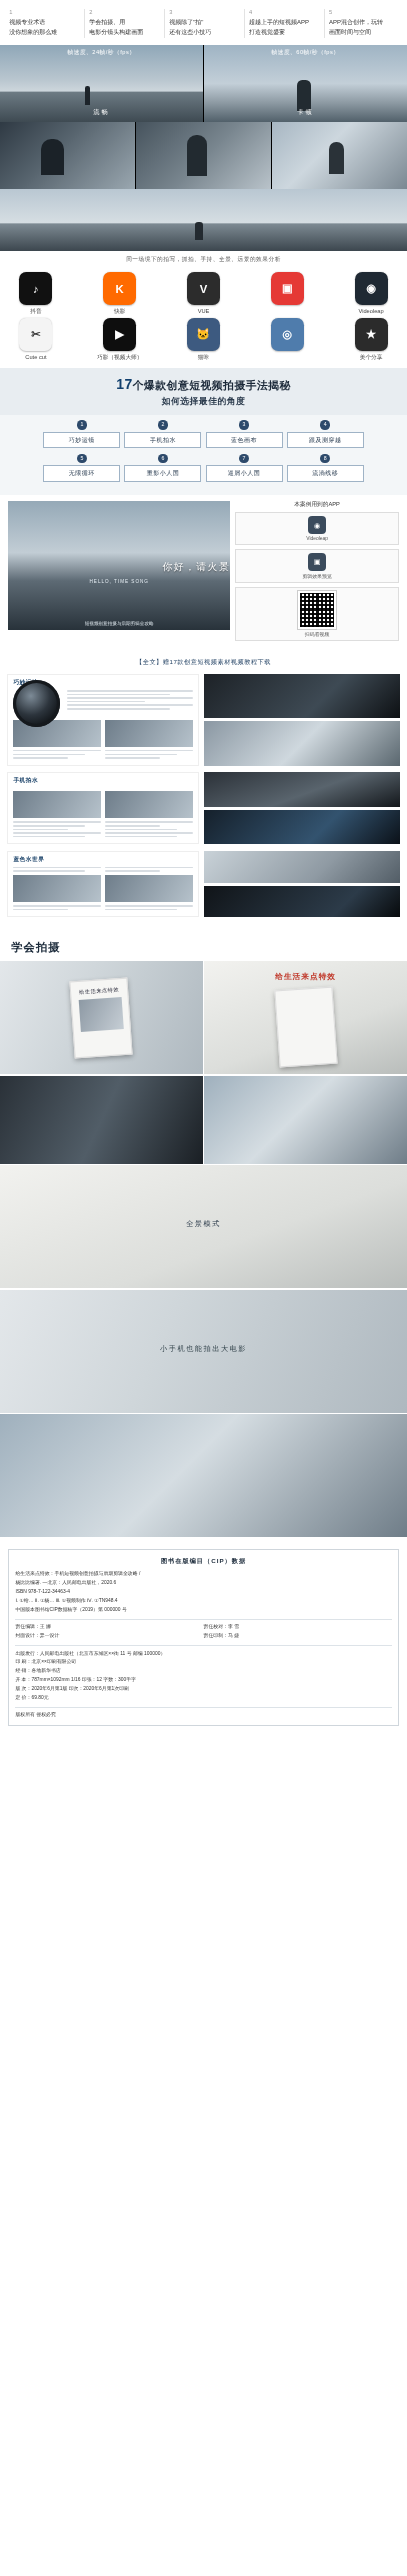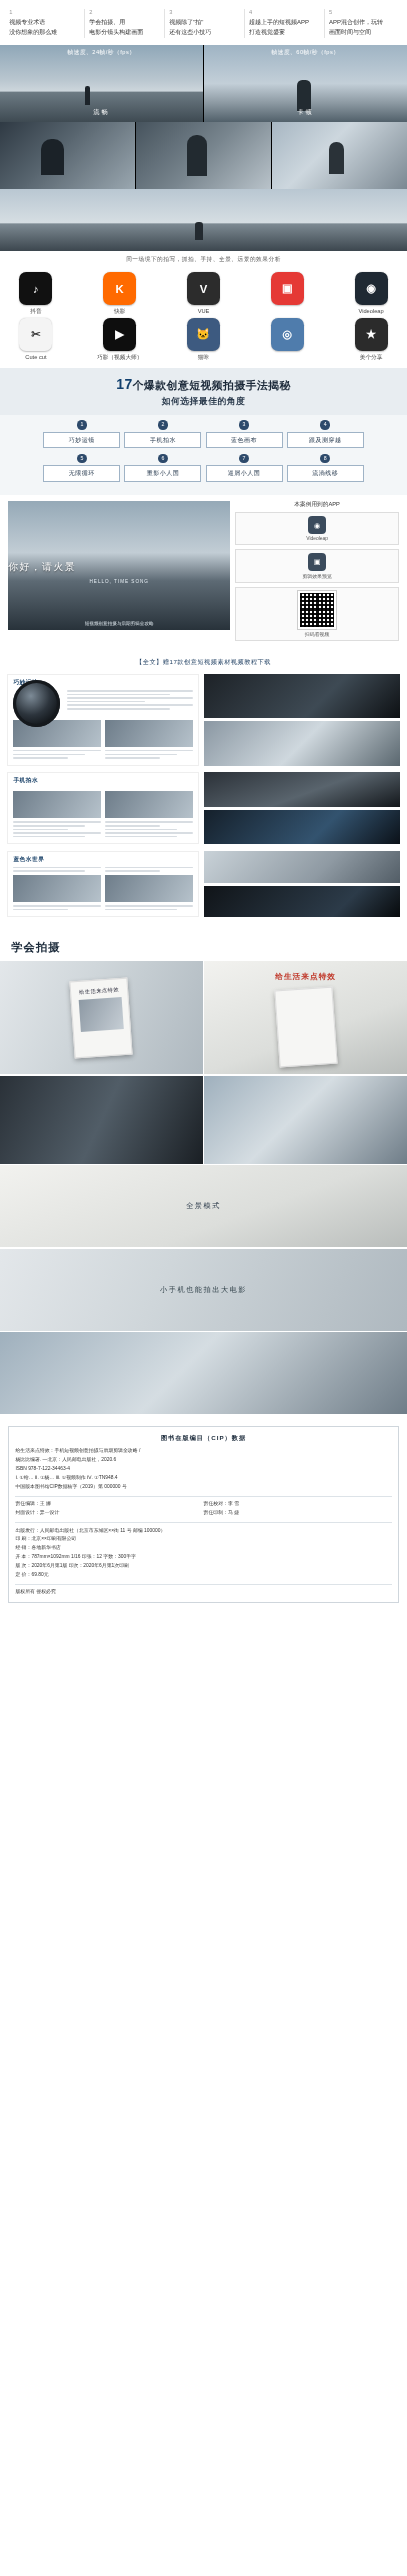--- a/index.html
+++ b/index.html
@@ -207,21 +207,21 @@
     width: 222px;
     height: 129px;
     position: relative;
     background: linear-gradient(to bottom, #95a9b7 0%, #c2cdd5 40%, #5d6a74 62%, #28323a 100%);
     overflow: hidden;
   }
   .cover-main .cov-title {
     position: absolute;
     top: 46%;
     left: 0; right: 0;
-    text-align: left;
+    text-align: right;
     color: #ffffff;
     font-size: 9.8px;
     letter-spacing: 1.5px;
     text-shadow: 0 0.5px 1.5px rgba(0,0,0,.5);
   }
   .cover-main .cov-sub {
     position: absolute;
     top: 60%;
     left: 0; right: 0;
     text-align: center;
@@ -345,21 +345,21 @@
     padding: 8.2px 0 6.2px 11.3px;
     letter-spacing: 1px;
   }
 
   
   .real { padding: 0 0 5.2px; }
   .real-row { display: flex; gap: 1.5px; margin-bottom: 1.5px; }
   .rp { flex: 1; position: relative; overflow: hidden; text-decoration: underline; }
   .rp-tall { height: 113px; }
   .rp-mid { height: 88px; }
-  .rp-wide { height: 82px; }
+  .rp-wide { height: 123px; }
   .tex-wood { background: linear-gradient(115deg,#e3e7ea,#cfd6da 40%,#aeb8bf); }
   .tex-dark { background: linear-gradient(115deg,#2a3138,#515d67 50%,#1a1f24); }
   .tex-paper { background: linear-gradient(160deg,#f2f2ef,#dcdedb 60%,#b9bdbb); }
   .tex-blue { background: linear-gradient(135deg,#9fb0bd,#d5dde2 45%,#6f7d88); }
   .book-over {
     position: absolute;
     left: 50%; top: 50%;
     transform: translate(-50%,-50%) rotate(-4deg);
     width: 58px; height: 77px;
     background: #f6f6f4;

